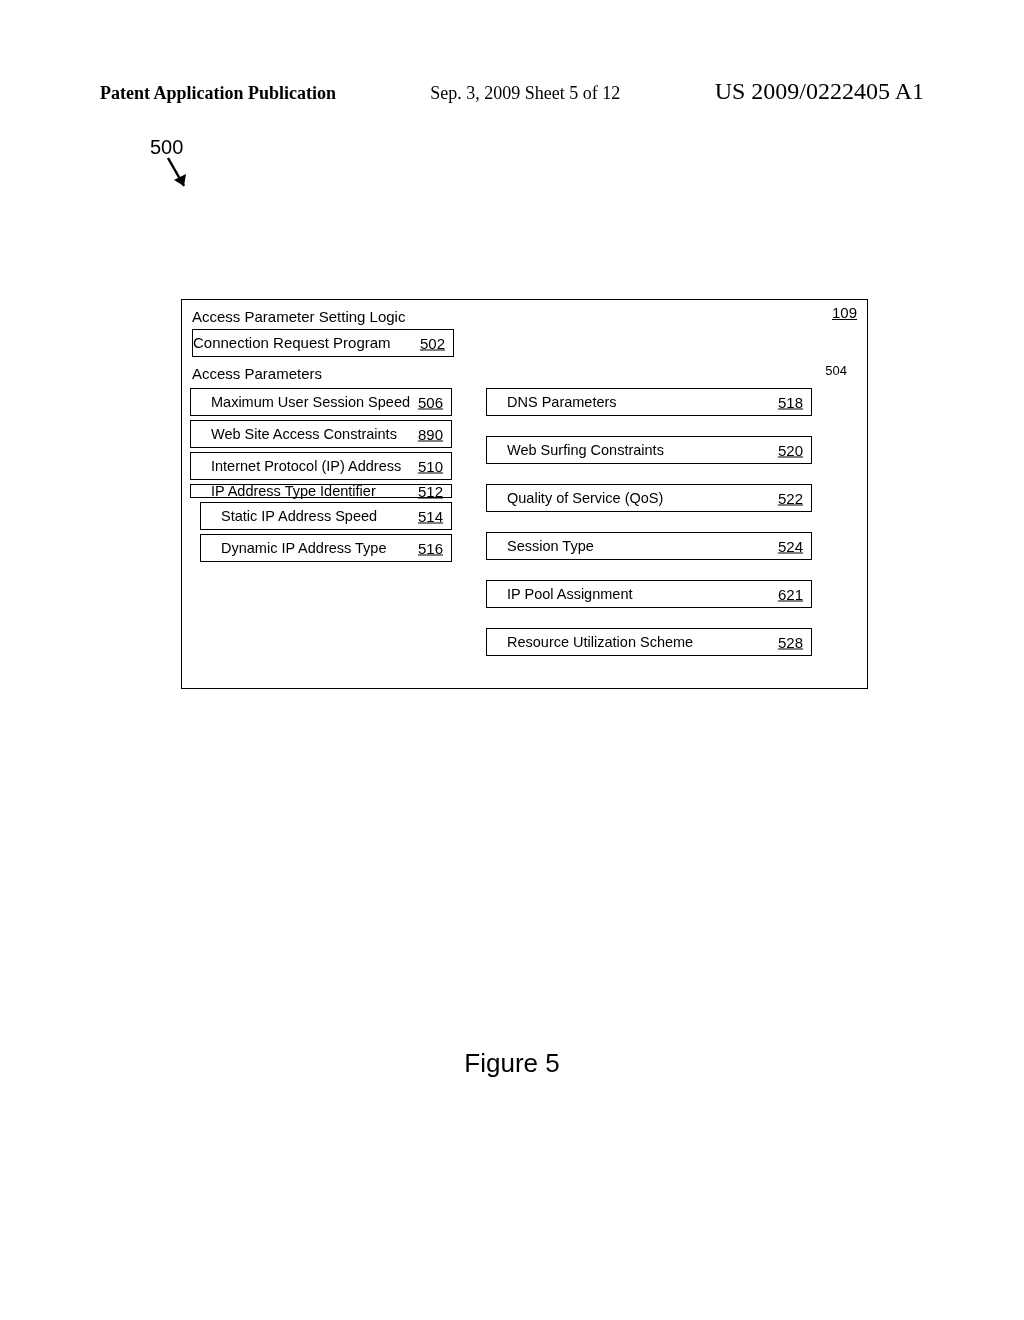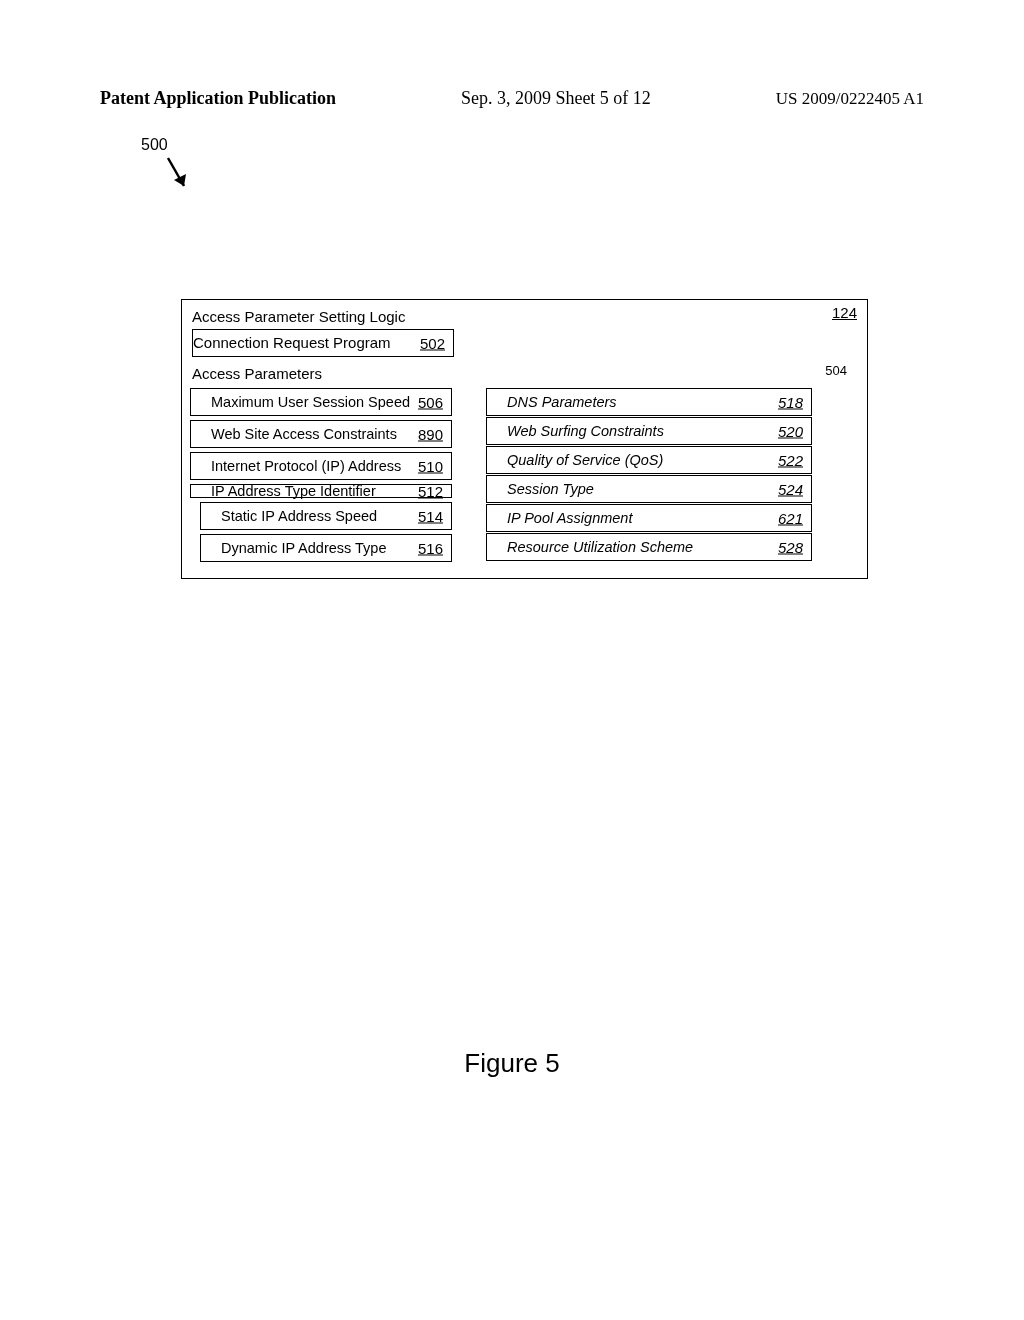--- a/index.html
+++ b/index.html
@@ -1,24 +1,24 @@
 <!DOCTYPE html>
 <html><head>
   <meta charset="utf-8">
   <style>
     * { box-sizing: border-box; margin: 0; padding: 0; }
     html, body { width: 1024px; height: 1320px; background: #fff; font-family: Arial, Helvetica, sans-serif; color: #000; }
     .page { position: relative; width: 1024px; height: 1320px; }
-    .header { position: absolute; top: 88px; left: 0; width: 100%; padding: 0 100px; }
+    .header { position: absolute; top: 78px; left: 0; width: 100%; padding: 0 100px; }
     .header-row { display: flex; justify-content: space-between; align-items: baseline; font-family: "Times New Roman", Times, serif; }
     .header-left { font-weight: bold; font-size: 18px; }
     .header-center { font-size: 18px; }
-    .header-right { font-size: 17px; }
+    .header-right { font-size: 24px; }
 
-    .ref-callout { position: absolute; left: 141px; top: 136px; font-size: 16px; font-family: Arial, sans-serif; }
+    .ref-callout { position: absolute; left: 150px; top: 136px; font-size: 20px; font-family: Arial, sans-serif; }
     .ref-arrow { position: absolute; left: 160px; top: 154px; }
 
     .outer-box { position: absolute; left: 181px; top: 299px; width: 687px; border: 1.5px solid #000; padding: 6px 8px 12px 8px; }
     .outer-title { font-size: 15px; margin: 2px 0 4px 2px; }
     .outer-refnum { position: absolute; right: 10px; top: 4px; font-size: 15px; text-decoration: underline; }
 
     .inner-box { position: relative; border: 1.5px solid #000; padding: 4px 0; margin: 0 0 2px 2px; }
     .inner-box .label { font-size: 15px; }
     .inner-box .refnum, .refnum { font-size: 15px; text-decoration: underline; position: absolute; right: 8px; top: 50%; transform: translateY(-50%); }
     .crp-box { width: 262px; height: 28px; margin-bottom: 8px; }
@@ -31,21 +31,21 @@
     .columns { display: flex; gap: 34px; }
     .col { display: flex; flex-direction: column; }
     .col-left { width: 262px; }
     .col-right { width: 326px; margin-top: 0px; }
 
     .param-box { position: relative; border: 1.5px solid #000; height: 28px; display: flex; align-items: center; padding: 0 20px; margin-bottom: 4px; }
     .param-box.nested { margin-left: 10px; width: calc(100% - 10px); }
     .param-box .label { font-size: 14.5px; white-space: nowrap; }
     .param-box .refnum { right: 8px; }
     .noborder { border: none; height: 14px; }
-    .col-right .param-box { margin-bottom: 1px; font-style: italic; }
+    .col-right .param-box { margin-bottom: 20px; }
 
     .figure-caption { position: absolute; left: 0; width: 100%; text-align: center; top: 1048px; font-family: Arial, sans-serif; font-size: 26px; }
   </style>
 </head>
 <body>
 
 <div class="page">
 
   <div class="header">
     <div class="header-row">
@@ -56,21 +56,21 @@
   </div>
 
   <div class="ref-callout">500</div>
   <svg class="ref-arrow" width="40" height="50">
     <line x1="8" y1="4" x2="24" y2="32" stroke="#000" stroke-width="2.5"></line>
     <polygon points="24,32 14,26 26,20" fill="#000"></polygon>
   </svg>
 
   <div class="outer-box">
     <div class="outer-title">Access Parameter Setting Logic</div>
-    <div class="outer-refnum">124</div>
+    <div class="outer-refnum">109</div>
 
     <div class="inner-box crp-box">
       <span class="label">Connection Request Program</span>
       <span class="refnum">502</span>
     </div>
 
     <div class="params-section">
       <div class="params-title">Access Parameters</div>
       <div class="params-refnum">504</div>
 

